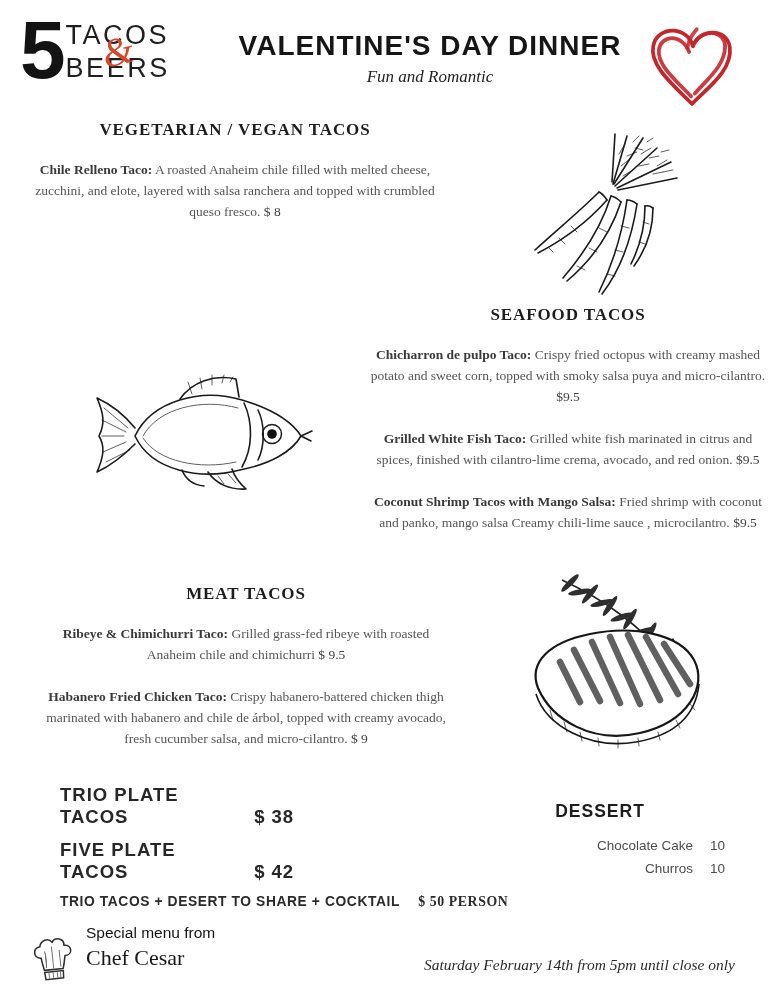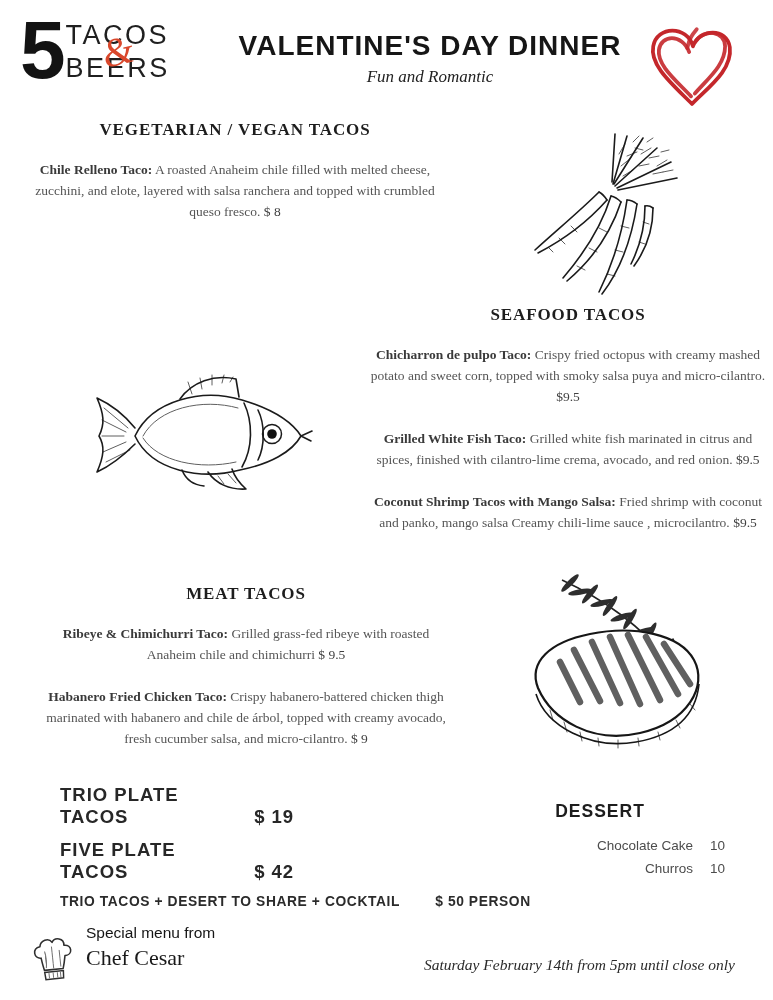--- a/index.html
+++ b/index.html
@@ -34,21 +34,21 @@
   .ill { position:absolute; }
   .ill-carrots { left:515px; top:126px; width:175px; height:178px; }
   .ill-fish { left:90px; top:362px; width:245px; height:148px; }
   .ill-steak { left:510px; top:570px; width:205px; height:198px; }
 
   
   .pricing { position:absolute; left:60px; top:784px; }
   .price-row { font-size:18.5px; font-weight:700; letter-spacing:1px; color:#272727; margin-bottom:11px; }
   .price-row .plabel { display:inline-block; width:188px; }
   .combo-row { margin-top:4px; font-size:13.8px; font-weight:700; letter-spacing:0.6px; color:#2b2b2b; }
-  .combo-row .cprice { margin-left:31px; }
+  .combo-row .cprice { margin-left:14px;font-family:Liberation Serif, serif; }
 
   
   .dessert { position:absolute; right:48px; top:780px; width:250px; text-align:center;margin-top:21px; }
   .dessert h2 { font-size:17.5px; font-weight:700; letter-spacing:1px; color:#1d1d1d; margin-bottom:16px; }
   .dessert-row { display:flex; justify-content:flex-end; align-items:baseline; gap:17px; font-size:13.5px; color:#4c4c4c; margin-bottom:8px; }
 
   
   .footer-left { position:absolute; left:30px; top:924px; display:flex; align-items:flex-start; }
   .chef-hat { width:48px; height:54px; margin-top:10px; }
   .footer-text { margin-left:8px; }
@@ -264,21 +264,21 @@
         <path d="M148 162 L150 170"></path>
           <path d="M166 150 L170 158"></path>
           <path d="M180 134 L185 140"></path>
       </g>
     </svg>
   </div>
 
   <div class="pricing">
     <div class="price-row">
       <span class="plabel">TRIO PLATE TACOS</span>
-      <span class="pval">$ 19</span>
+      <span class="pval">$ 38</span>
     </div>
     <div class="price-row">
       <span class="plabel">FIVE PLATE TACOS</span>
       <span class="pval">$ 42</span>
     </div>
     <div class="combo-row">
       <span>TRIO TACOS + DESERT TO SHARE + COCKTAIL</span>
       <span class="cprice">$ 50 PERSON</span>
     </div>
   </div>

